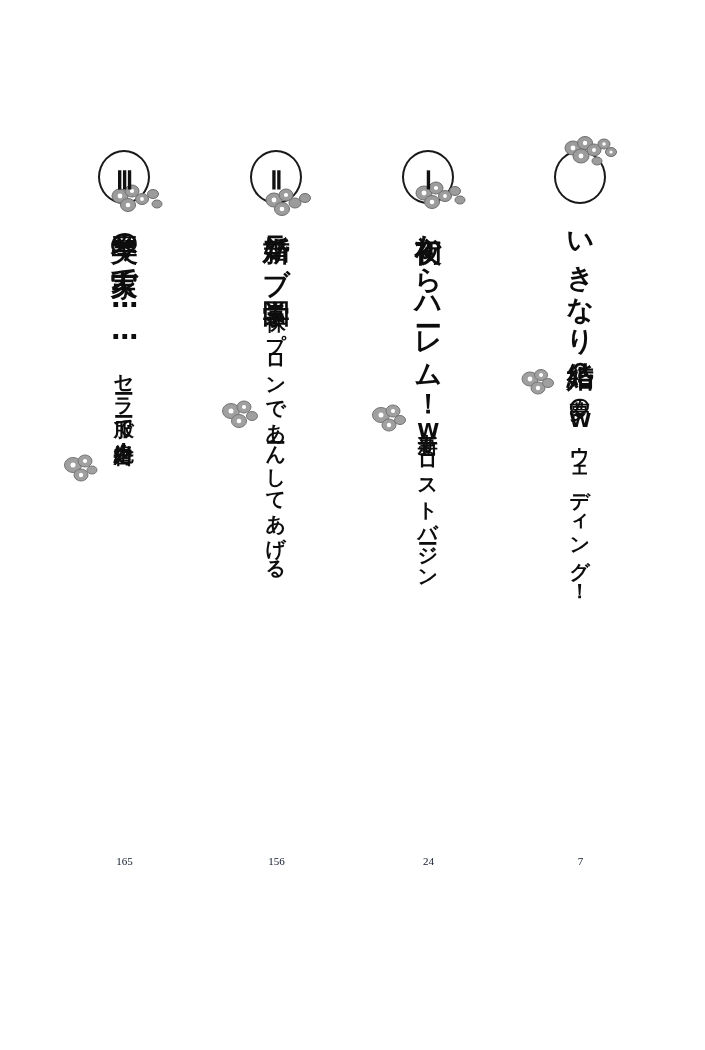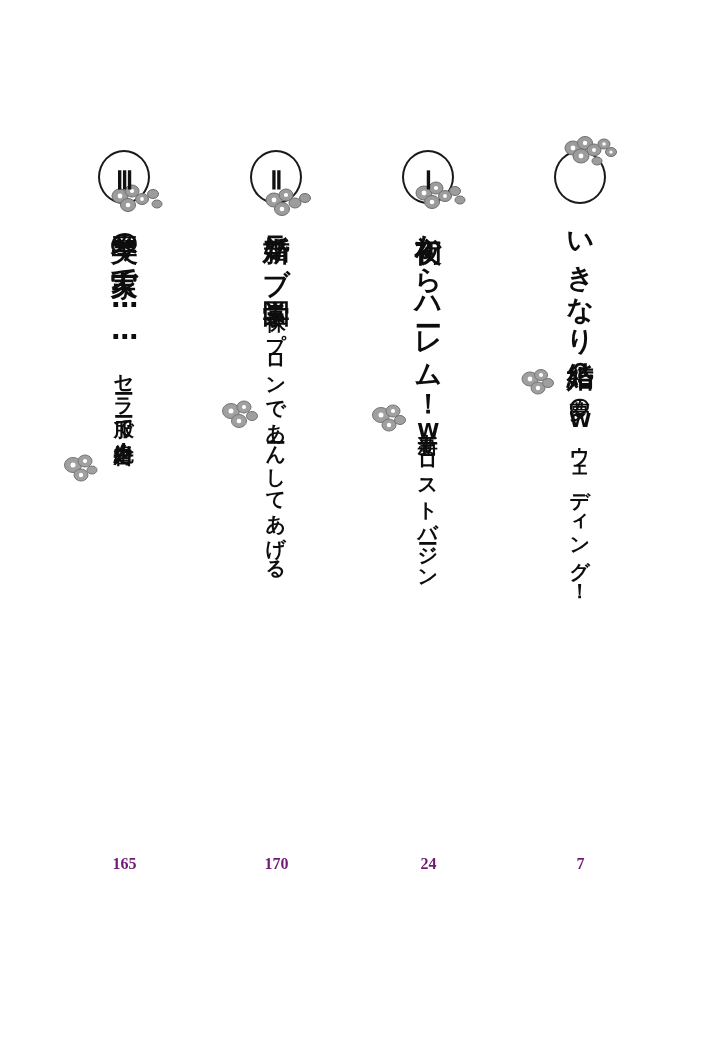--- a/index.html
+++ b/index.html
@@ -113,23 +113,23 @@
     width: 705px;
     display: flex;
     flex-direction: row-reverse;
     justify-content: center;
     gap: 60px;
   }
   .pagenum {
     width: 92px;
     text-align: center;
     font-family: "Liberation Serif", serif;
-    font-size: 16px;
-    font-weight: 700;
-    color: #701a75;
+    font-size: 11px;
+    font-weight: 400;
+    color: #0f172a;
   }
 
   
   .flower {
     position: absolute;
     pointer-events: none;
     z-index: 2;
   }
   .flower svg { display: block; }
 </style>
@@ -312,17 +312,17 @@
           </g>
         </svg>
       </div>
     </div>
 
   </div>
 
   <div class="pagenums">
     <div class="pagenum">7</div>
     <div class="pagenum">24</div>
-    <div class="pagenum">170</div>
+    <div class="pagenum">156</div>
     <div class="pagenum">165</div>
   </div>
 
 </div>
 
 </body></html>

